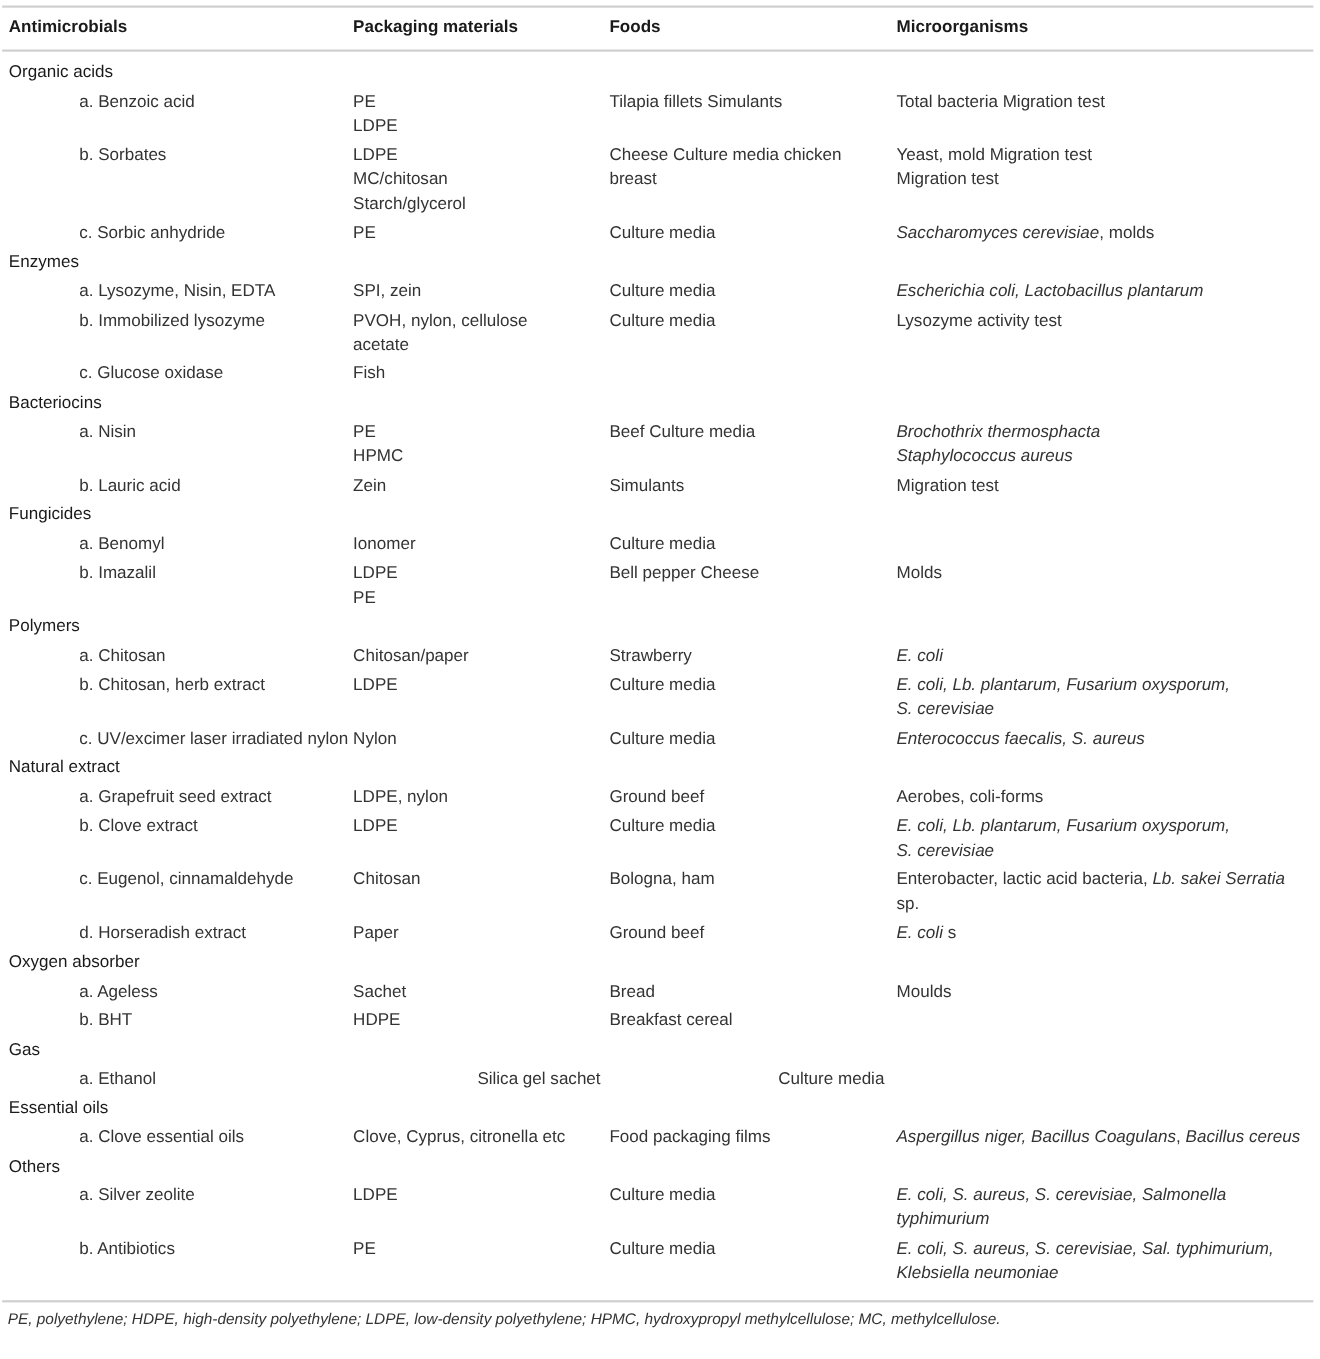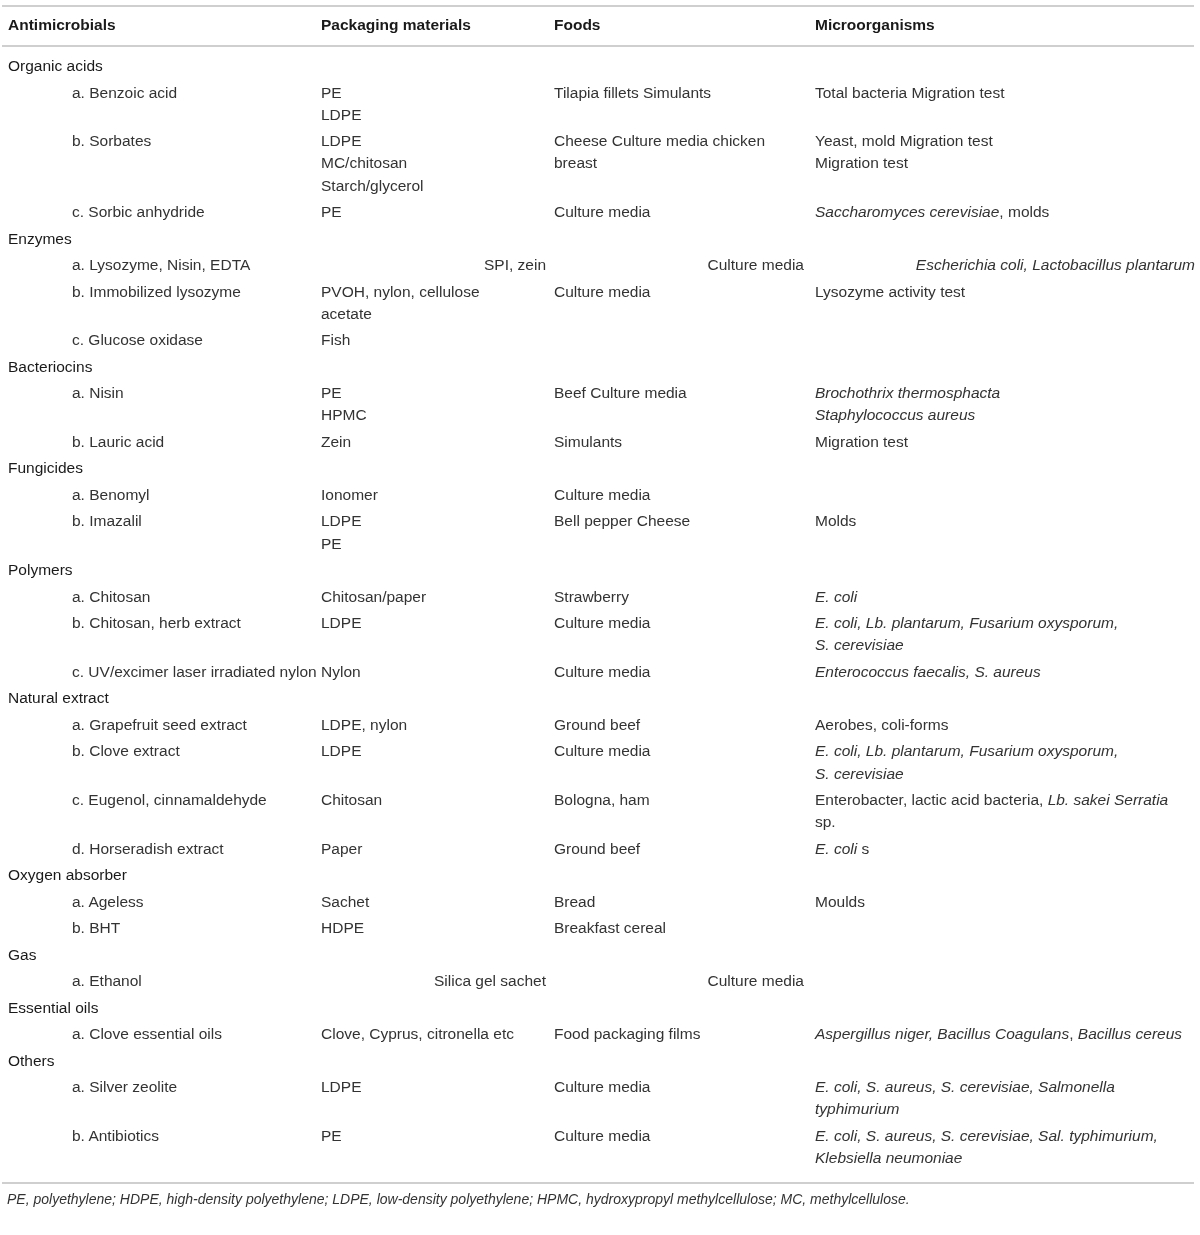--- a/index.html
+++ b/index.html
@@ -85,21 +85,21 @@
         <div class="cell c3">
           <div>Culture media</div>
         </div>
         <div class="cell c4">
           <div><span class="it">Saccharomyces cerevisiae</span><span>, molds</span></div>
         </div>
       </div>
       <div class="row section">
         <span class="cell c1">Enzymes</span>
       </div>
-      <div class="row" style="height: 26.5px; text-align: right;">
+      <div class="row" style="height: 26.5px;">
         <span class="cell c1 item">a. Lysozyme, Nisin, EDTA</span>
         <div class="cell c2">
           <div>SPI, zein</div>
         </div>
         <div class="cell c3">
           <div>Culture media</div>
         </div>
         <div class="cell c4">
           <div><span class="it">Escherichia coli, Lactobacillus plantarum</span></div>
         </div>

